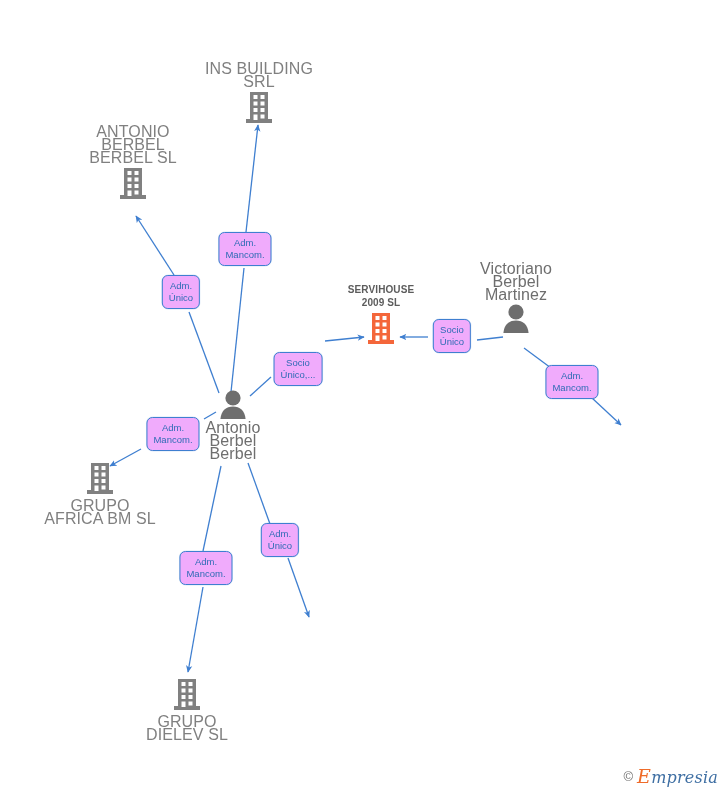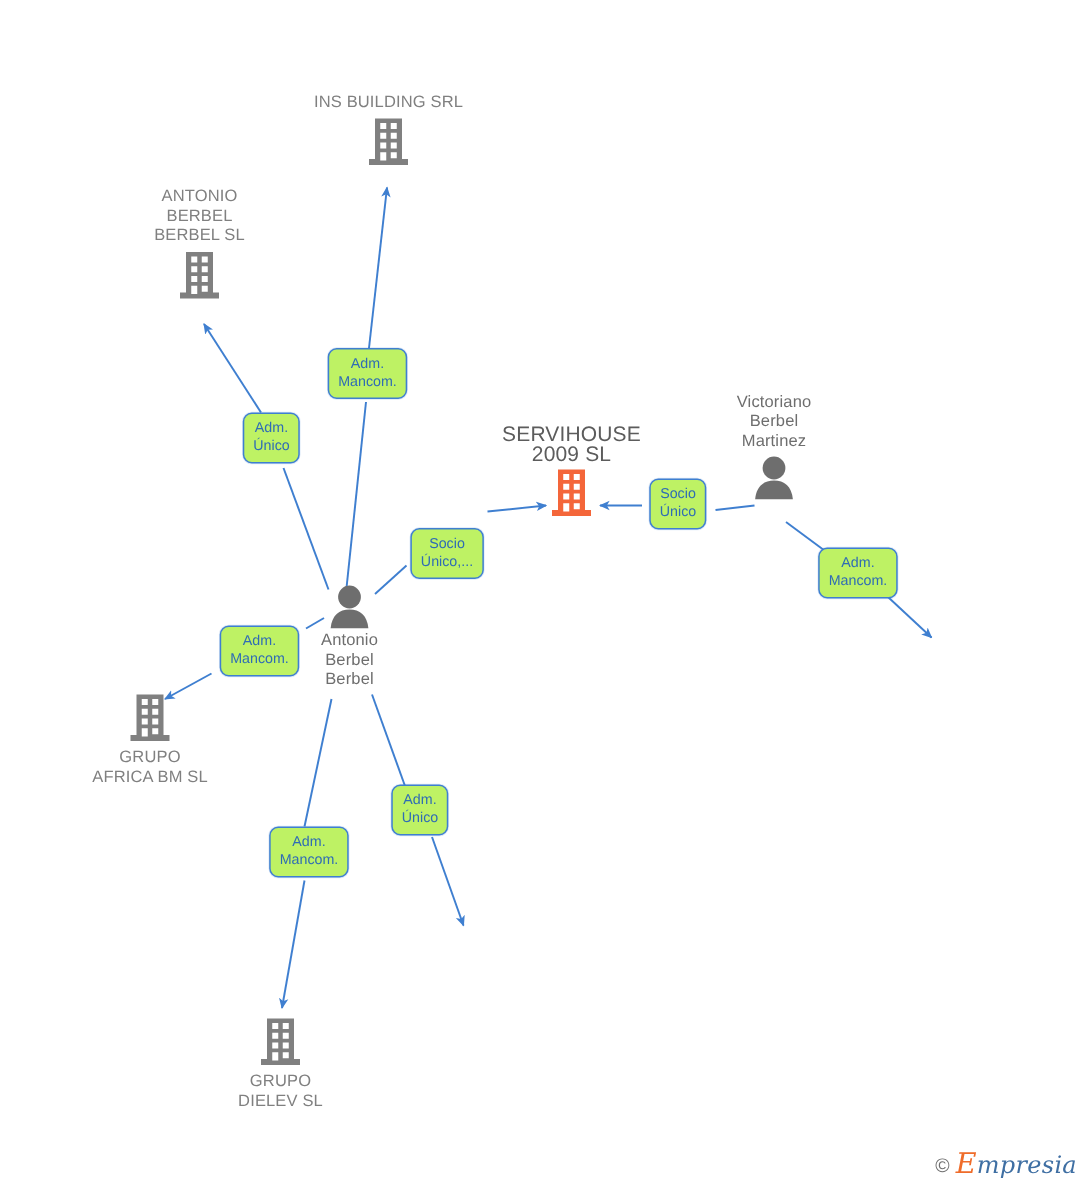--- a/index.html
+++ b/index.html
@@ -7,35 +7,35 @@
     width:728px;height:795px;position:relative;overflow:hidden;
     font-family:"Liberation Sans", sans-serif;
     -webkit-font-smoothing:antialiased;
   }
   #graph{position:absolute;left:0;top:0;width:728px;height:795px;}
   svg.edges{position:absolute;left:0;top:0;width:728px;height:795px;pointer-events:none;}
 
   .node{position:absolute;transform:translate(-50%,0);text-align:center;width:140px;}
   .node .icon{display:block;margin:0 auto;}
   .node .caption{
-    font-size:11px;line-height:13px;color:#808080;
+    font-size:16px;line-height:13px;color:#808080;
     letter-spacing:.1px;white-space:pre-line;
   }
   .node.company .caption{color:#808080;}
   .node.person  .caption{color:#6e6e6e;}
-  .node.focus .caption{color:#5c5c5c;font-weight:normal;font-size:14px;}
+  .node.focus .caption{color:#5c5c5c;font-weight:bold;font-size:10px;}
 
   
   .node.cap-top .caption{margin-bottom:2px;}
   .node.cap-bottom .caption{margin-top:2px;}
 
   
   .rel{
     position:absolute;transform:translate(-50%,-50%);
-    background:#bef264;border:1px solid #3f7fd0;border-radius:6px;
+    background:#f0abfc;border:1px solid #3f7fd0;border-radius:6px;
     color:#2f6cb5;font-size:9.5px;line-height:12px;
     padding:4px 6px;text-align:center;white-space:pre-line;
     box-shadow:0 0 0 .5px rgba(63,127,208,.18);
   }
   .watermark{
     position:absolute;right:10px;bottom:8px;
     display:flex;align-items:center;gap:4px;
     font-size:15px;color:#3c6ea5;
   }
   .watermark .c{font-size:13px;color:#6f6f6f;}

